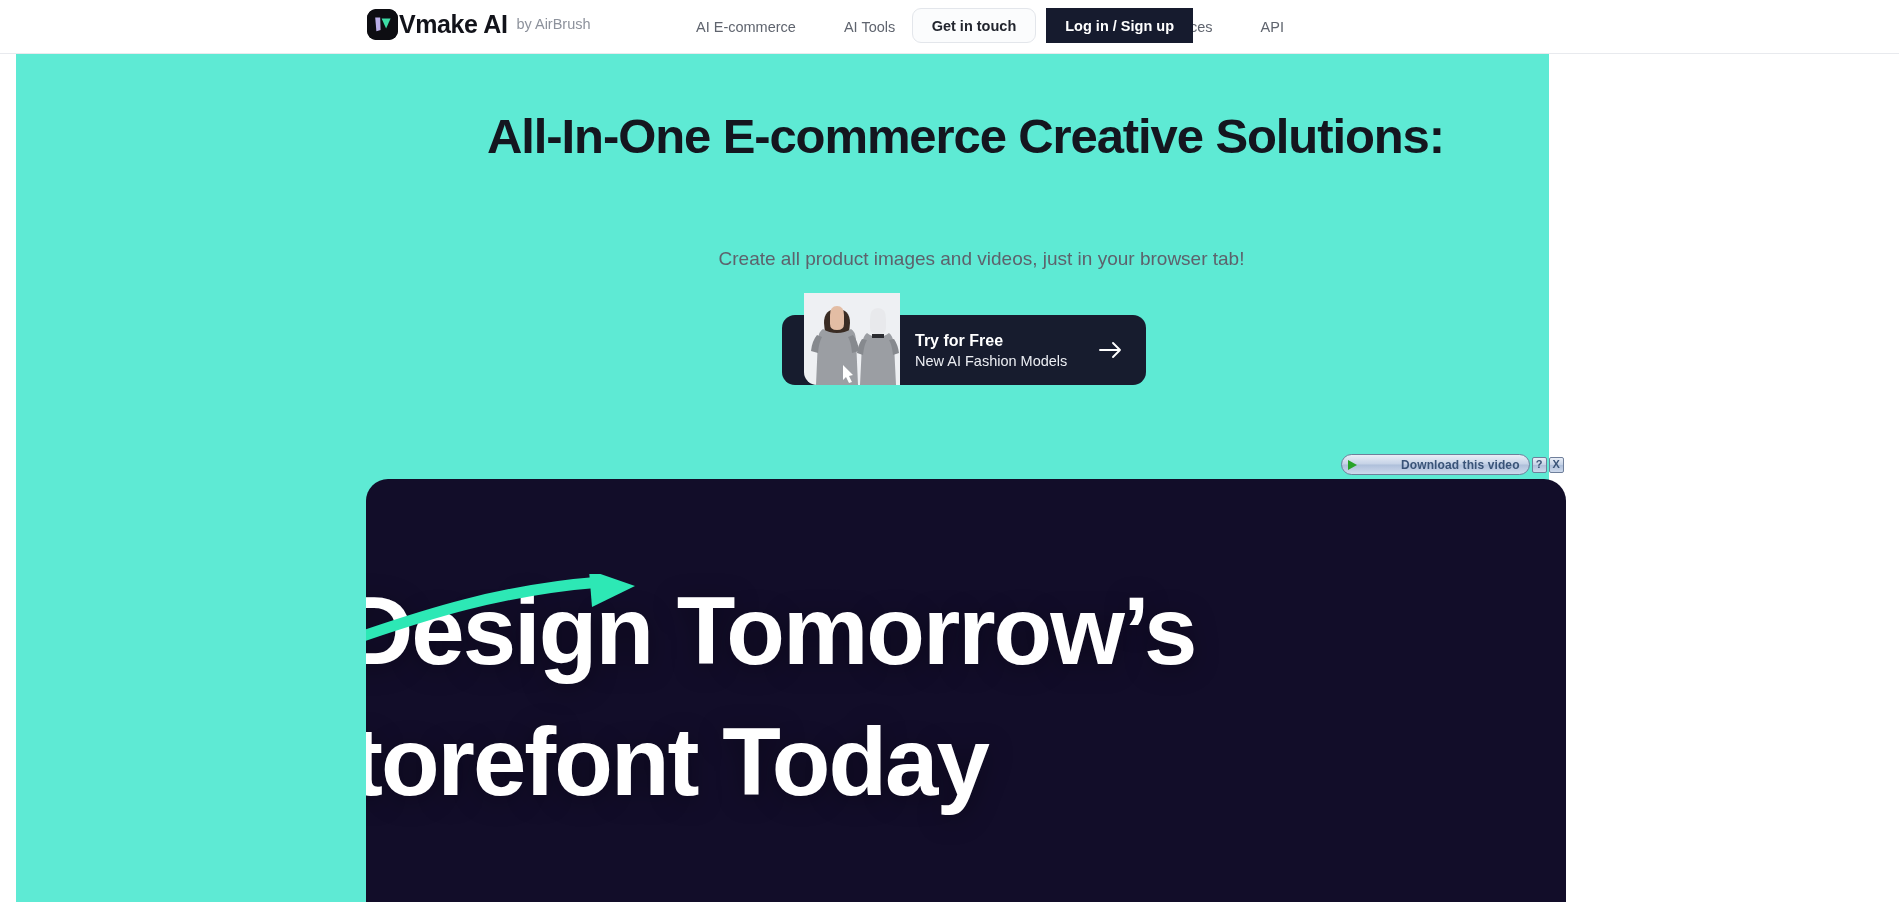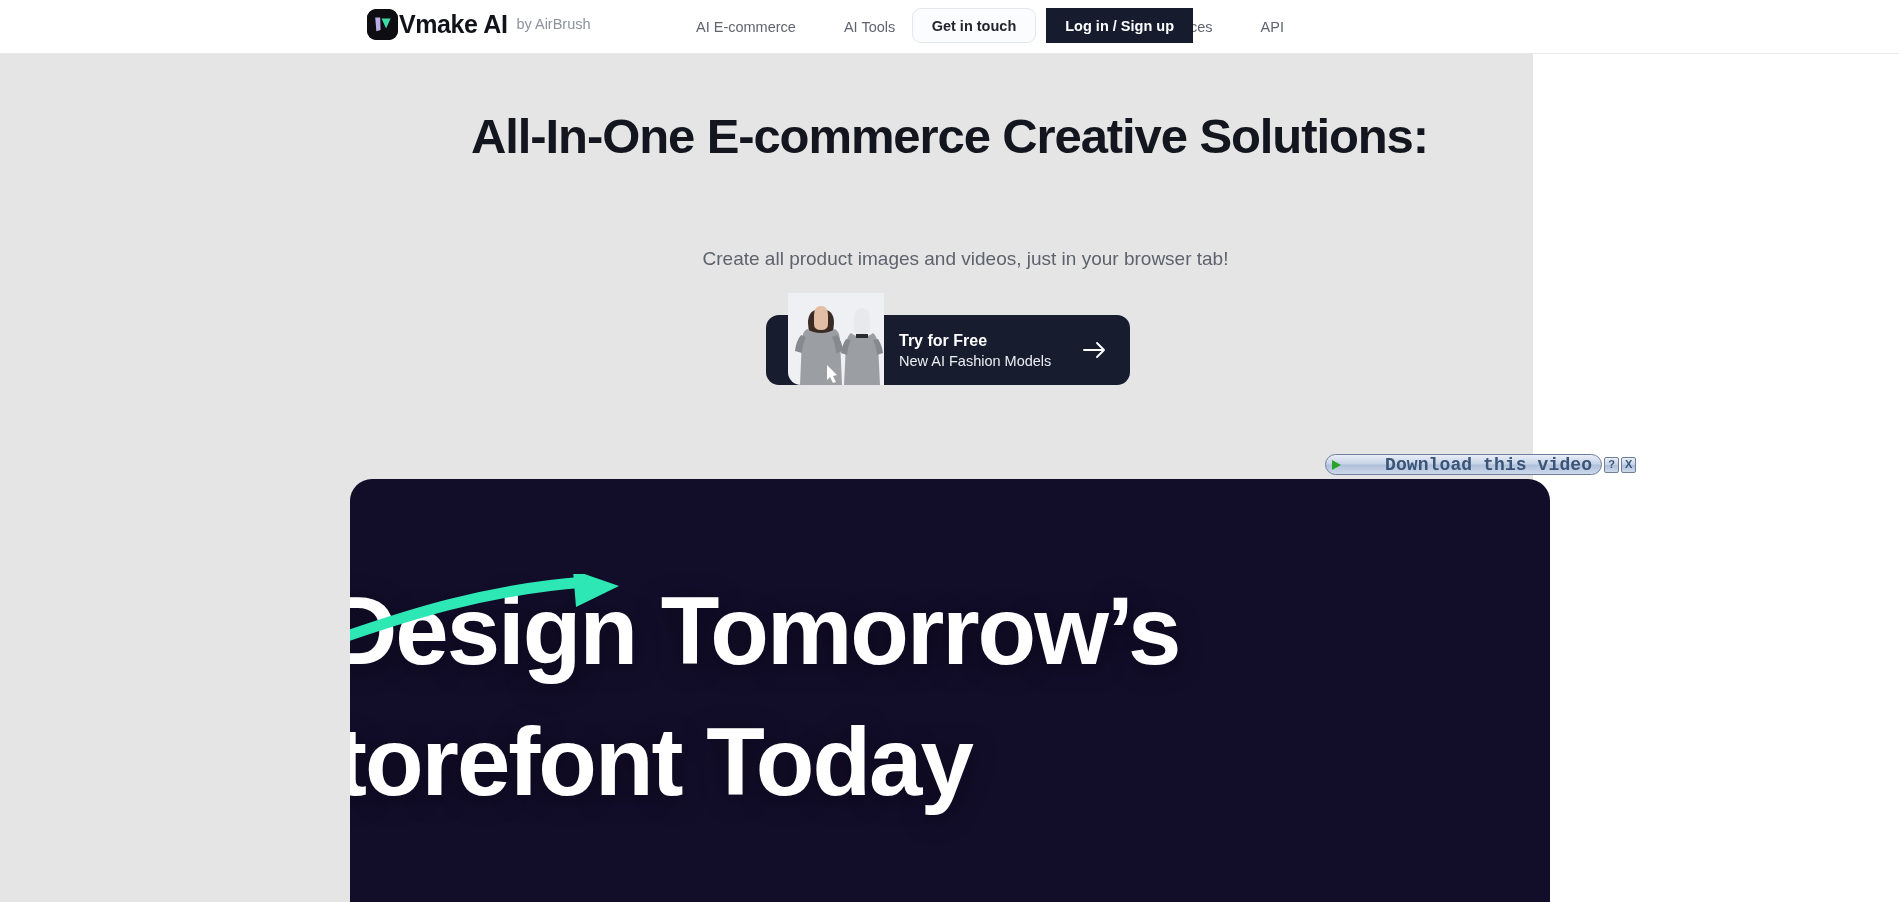--- a/index.html
+++ b/index.html
@@ -46,22 +46,22 @@
   }
   .btn-dark{
     height:35px; padding:0 19px; border-radius:0; border:none;
     background:#161b2e; color:#ffffff; font-size:14.5px; font-weight:700;
     display:flex; align-items:center; white-space:nowrap; cursor:pointer;
     font-family:"Liberation Sans", sans-serif;
   }
 
   
   .page{
-    position:absolute; top:54px; left:0; width:1533px; height:848px;
-    background:#e5e5e5;
+    position:absolute; top:54px; left:16px; width:1533px; height:848px;
+    background:#5eead4;
   }
 
   .hero-title{
     position:absolute; left:0; top:48px; width:1899px;
     text-align:center; font-size:49px; font-weight:800; color:#14161f;
     letter-spacing:-1.1px; line-height:69px;
   }
   .hero-sub{
     position:absolute; left:0; top:194px; width:1899px;
     text-align:center; font-size:19px; color:#5d626c; font-weight:400;padding-left:32px;
@@ -87,21 +87,21 @@
   .dl-widget{
     position:absolute; left:1325px; top:400px; height:21px;
     display:flex; align-items:center; gap:2px; z-index:25;
   }
   .dl-pill{
     height:21px; display:flex; align-items:center; gap:4px; padding:0 9px 0 6px;
     border:1px solid #6f7f9b; border-radius:11px;
     background:linear-gradient(180deg,#e9eef7 0%,#c5d2e6 48%,#aebfda 52%,#cdd9ec 100%);
   }
   .dl-play{ width:0;height:0;border-left:9px solid #28a428;border-top:5.5px solid transparent;border-bottom:5.5px solid transparent; }
-  .dl-label{ font-size:18px; font-weight:700; color:#3a5478; white-space:nowrap; font-family:Liberation Mono, monospace; letter-spacing:0.1px;padding-left:40px;}
+  .dl-label{ font-size:12px; font-weight:700; color:#3a5478; white-space:nowrap; font-family:Liberation Sans, sans-serif; letter-spacing:0.1px;padding-left:40px;}
   .dl-sq{
     width:15px; height:16px; border:1px solid #6f7f9b; border-radius:2px;
     background:linear-gradient(180deg,#e9eef7 0%,#c5d2e6 48%,#aebfda 52%,#cdd9ec 100%);
     font-size:11px; font-weight:700; color:#3a5478; display:flex;
     align-items:center; justify-content:center; cursor:pointer; line-height:1;
   }
 
   
   .video{
     position:absolute; left:350px; top:425px; width:1200px; height:477px;

